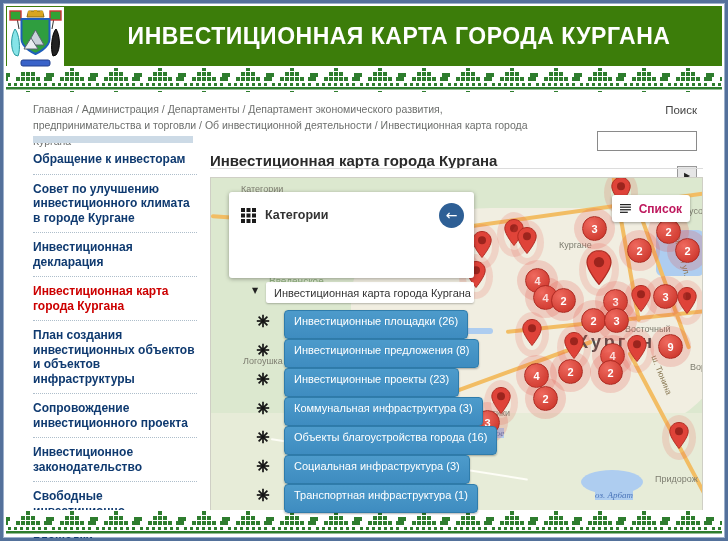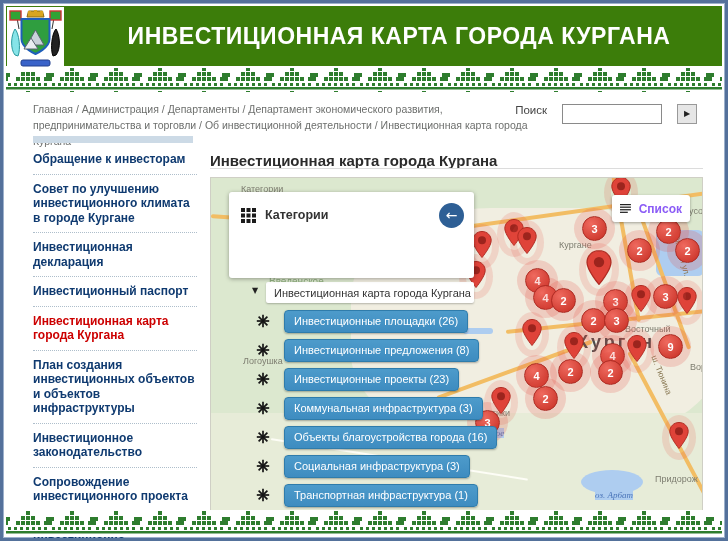--- a/index.html
+++ b/index.html
@@ -14,21 +14,21 @@
   .crest{position:absolute;left:4px;top:4px;width:57px;height:64px;background:#fff;z-index:4;}
 
   
   .pattern{position:absolute;left:3px;right:3px;height:29px;background:#fff;overflow:hidden;z-index:2;}
   .pattern.top{top:63px;}
   .pattern.bottom{bottom:3px;height:25px;}
 
   
   .breadcrumbs{position:absolute;left:30px;top:99px;width:505px;font-size:10.5px;line-height:1.5;color:#6d6f6d;}
   .crumb{color:#6d6f6d;cursor:pointer;}
-  .searchbar{position:absolute;right:28px;top:101px;display:flex;align-items:flex-start;gap:15px;font-size:11.5px;color:#444;}
+  .searchbar{position:absolute;right:28px;top:101px;display:flex;align-items:flex-end;gap:15px;font-size:11.5px;color:#444;flex-direction:column;}
   .searchbar input{width:92px;height:18px;border:1px solid #8a8a8a;font-size:11px;padding:0 3px;}
   .search-go{width:20px;height:20px;border:1px solid #999;background:#e6e6e6;font-size:8px;line-height:1;
     font-family:"DejaVu Sans",sans-serif;color:#222;cursor:pointer;padding:0;}
 
   
   .sidebar{position:absolute;left:30px;top:133px;width:164px;}
   .sidebar-topbar{width:160px;height:7px;background:#ccdae6;margin-bottom:2px;}
   .side-item{font-weight:bold;font-size:12px;line-height:14.5px;color:#0f3a70;padding:7px 0 7px 0;
     border-bottom:1px dotted #aebecb;cursor:pointer;}
   .side-item.active{color:#cc0000;}
@@ -64,28 +64,28 @@
   .panel-head{position:absolute;left:12px;top:10px;right:10px;height:26px;display:flex;align-items:center;gap:9px;}
   .panel-title{font-size:12.5px;font-weight:bold;color:#333;flex:1;}
   .back-btn{width:25px;height:25px;border-radius:50%;background:#2e5f95;color:#fff;border:none;cursor:pointer;
     font-size:14px;line-height:25px;text-align:center;font-family:"DejaVu Sans",sans-serif;padding:0;}
   .panel-search{position:absolute;left:12px;right:12px;top:50px;height:22px;border:1px solid #bbb;border-radius:4px;
     font-size:11px;color:#555;padding:0 8px;box-sizing:border-box;width:221px;}
 
   .tree-root{position:absolute;left:55px;top:104px;width:208px;height:21px;background:#fff;border-radius:2px;z-index:4;
     box-shadow:0 1px 2px rgba(0,0,0,.25);display:flex;align-items:center;font-size:11px;color:#333;padding-left:8px;box-sizing:border-box;cursor:pointer;}
   .tree-caret{position:absolute;left:41px;top:108px;font-size:8px;color:#222;z-index:4;font-family:"DejaVu Sans",sans-serif;cursor:pointer;}
-  .cat-btn{position:absolute;left:73px;height:23px;background:linear-gradient(#4d9bcb,#3e8cc0);border:1px solid #2f7cab;
+  .cat-btn{position:absolute;left:73px;height:29px;background:linear-gradient(#4d9bcb,#3e8cc0);border:1px solid #2f7cab;
     border-radius:4px;color:#fff;font-size:11px;line-height:21px;padding:0 9px;box-sizing:border-box;z-index:4;
     box-shadow:0 1px 2px rgba(0,0,0,.3);white-space:nowrap;cursor:pointer;}
   .cat-star{position:absolute;z-index:4;cursor:pointer;}
 
   .list-btn{position:absolute;left:401px;top:17px;width:78px;height:27px;background:#fff;border:none;border-radius:3px;
     box-shadow:0 1px 3px rgba(0,0,0,.35);z-index:5;display:flex;align-items:center;gap:7px;padding:0 8px;cursor:pointer;}
-  .list-btn span{font-size:12px;font-weight:bold;color:#8b5cf6;}
+  .list-btn span{font-size:12px;font-weight:bold;color:#be185d;}
 </style>
 </head>
 <body>
 
 <div class="slide">
 
   <div class="header">
     <div class="header-title">ИНВЕСТИЦИОННАЯ КАРТА ГОРОДА КУРГАНА</div>
   </div>
   <div class="crest">
@@ -147,25 +147,24 @@
     <input type="text" value="" style="">
     <button class="search-go">▶</button>
   </div>
 
   <div class="sidebar">
     <div class="sidebar-topbar"></div>
     <nav id="sidenav">
         <div class="side-item">Обращение к инвесторам</div>
         <div class="side-item">Совет по улучшению инвестиционного климата в городе Кургане</div>
         <div class="side-item">Инвестиционная декларация</div>
-        <div class="side-item">Инвестиционный паспорт</div>
         <div class="side-item active">Инвестиционная карта города Кургана</div>
         <div class="side-item">План создания инвестиционных объектов и объектов инфраструктуры</div>
+        <div class="side-item">Сопровождение инвестиционного проекта</div>
         <div class="side-item">Инвестиционное законодательство</div>
-        <div class="side-item">Сопровождение инвестиционного проекта</div>
         <div class="side-item">Свободные инвестиционно-привлекательные площадки</div>
       </nav>
   </div>
 
   <h1 class="main-title">Инвестиционная карта города Кургана</h1>
   <div class="rule"></div>
 
   <div class="map">
 
     <div class="blob" style="left:140px;top:30px;width:370px;height:235px;border-radius:38%;"></div>

